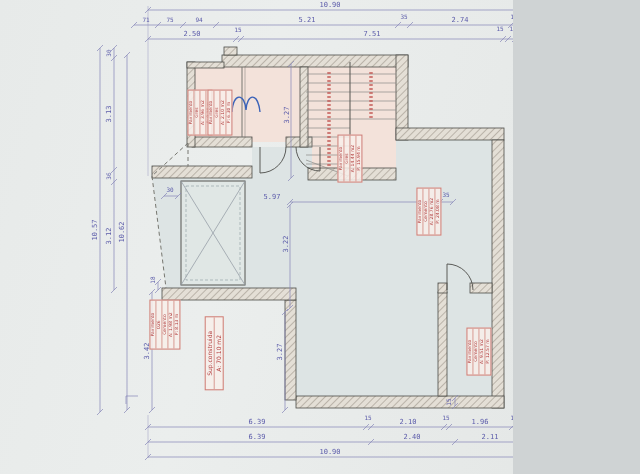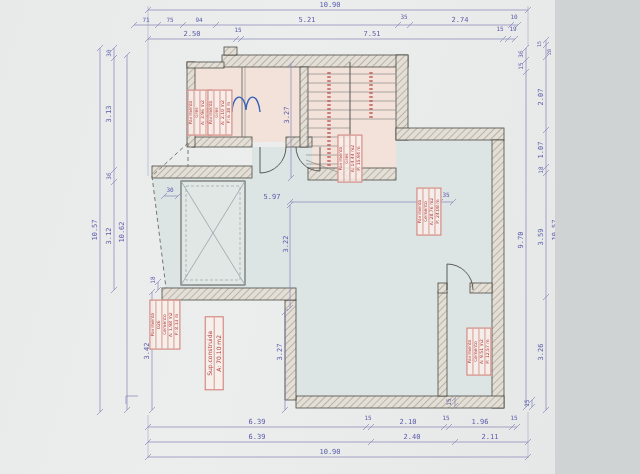--- a/index.html
+++ b/index.html
@@ -1,18 +1,18 @@
 <!DOCTYPE html>
 <html><head>
 <meta charset="utf-8">
 <style>
   html,body{margin:0;padding:0;background:#cfd3d4;}
   .stage{position:relative;width:513px;height:474px;overflow:hidden;
          background:linear-gradient(105deg,#e7eae9 0%,#ebeeed 45%,#e5e8e7 100%);
-         font-family:"DejaVu Sans",sans-serif;padding-left:42px;}
+         font-family:"DejaVu Sans",sans-serif;}
   svg{position:absolute;left:0;top:0;}
   svg text{font-family:"DejaVu Sans Mono",monospace;fill:#5b5baa;}
   .d7{font-size:7px;}
   .d6{font-size:6px;}
   .d5{font-size:5px;}
   .dim{stroke:#8585b8;stroke-width:0.7;fill:none;}
   .ext{stroke:#9a9ac0;stroke-width:0.5;fill:none;}
   .rlabel{position:absolute;border:1px solid #cc7a72;background:rgba(248,238,234,0.85);
           color:#b23d3d;font-size:4.5px;line-height:1.12;text-align:center;
           white-space:nowrap;transform:rotate(-90deg);}

